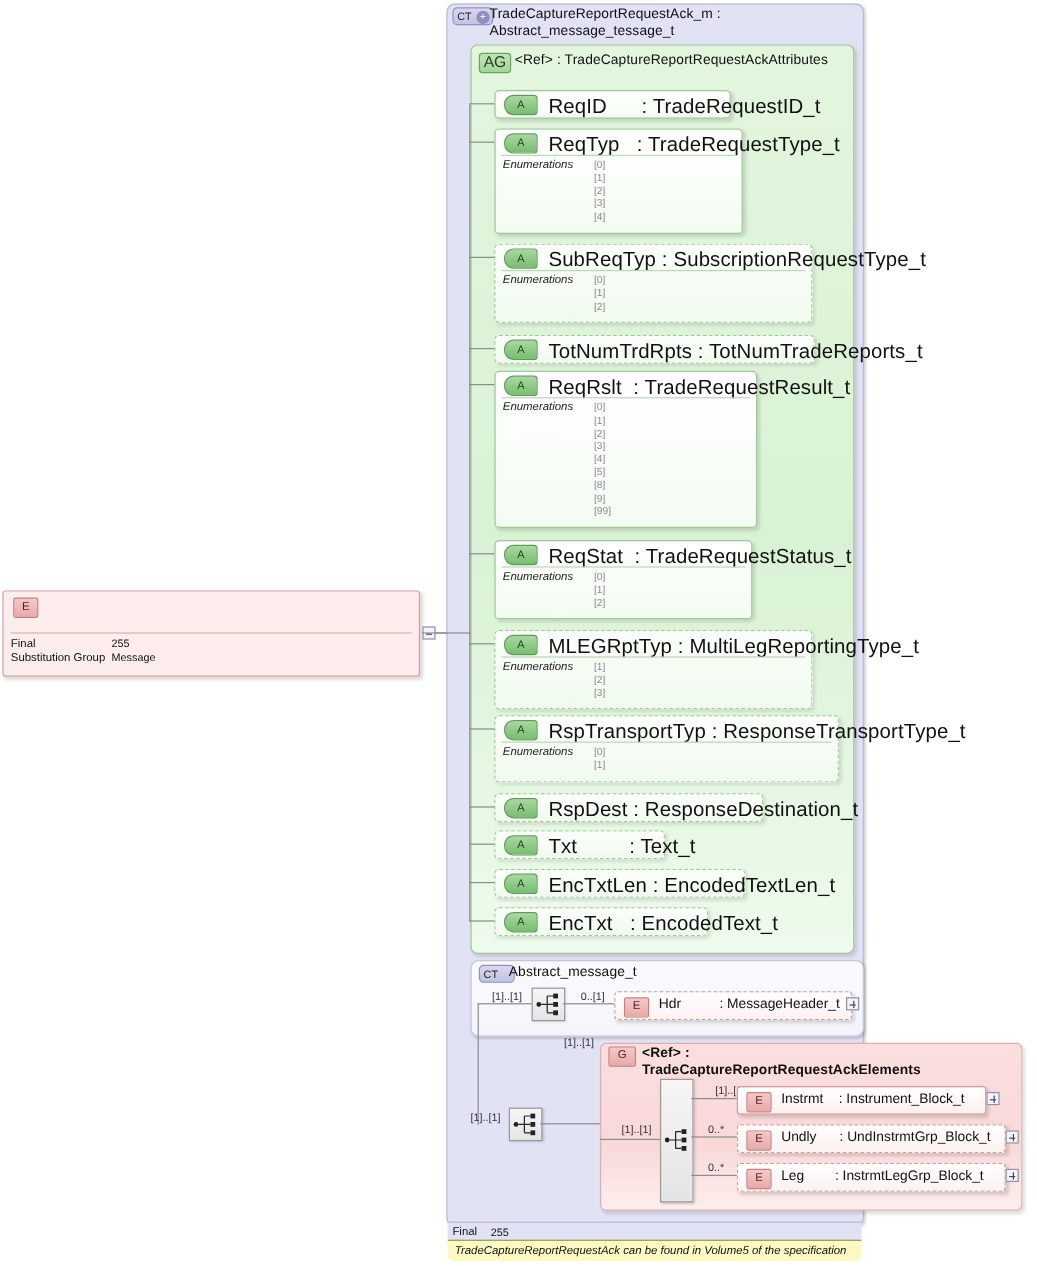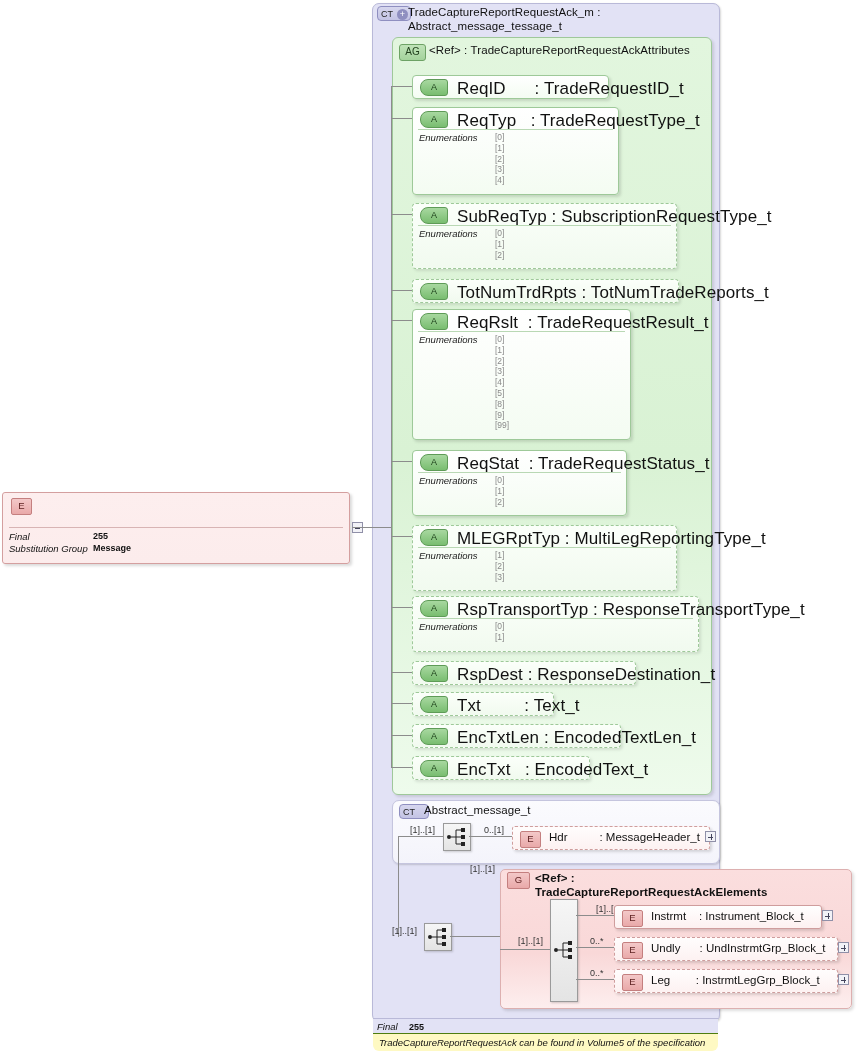--- a/index.html
+++ b/index.html
@@ -101,22 +101,22 @@
     background:linear-gradient(180deg,#fdeeee 0%,#fcecec 100%);
     box-shadow:2px 2px 3px rgba(0,0,0,.15);
   }
   .root-elem .sep{
     position:absolute;left:6px;right:6px;top:34px;height:0;border-top:1px solid #d8b4b4;
   }
   .root-elem .nm{
     position:absolute;left:32px;top:4px;right:6px;
     font-size:11.5px;color:#111;line-height:13.5px;
   }
-  .prop-k{position:absolute;font-size:9.5px;font-style:italic;color:#111;}
-  .prop-v{position:absolute;font-size:9px;color:#111;font-weight:bold;}
+  .prop-k{position:absolute;font-size:9.5px;color:#111;}
+  .prop-v{position:absolute;font-size:9px;color:#111;font-weight:normal;}
 
   
   .grp-box{
     position:absolute;
     background:linear-gradient(180deg,#fbdede 0%,#f9d8d8 60%,#fdeeee 100%);
     border:1px solid #ddb0b0;
     border-radius:5px;
     box-shadow:2px 2px 3px rgba(0,0,0,.13);
   }
   .icon-g{
@@ -136,21 +136,21 @@
   }
   .icon-ct.plus{width:34px;}
   .icon-ct .pl{
     position:absolute;right:2px;top:1.5px;width:11px;height:11px;border-radius:50%;
     background:#8f8fc0;color:#fff;font-size:9px;line-height:10px;text-align:center;
   }
   .icon-ag{
     position:absolute;width:25px;height:15px;
     background:linear-gradient(180deg,#bfe3b8 0%,#a4d39c 100%);
     border:1px solid #6da265;border-radius:3px;
-    font-size:10px;color:#1e3d1a;line-height:14px;text-align:center;
+    font-size:13px;color:#1e3d1a;line-height:14px;text-align:center;
   }
 
   
   .seq{
     position:absolute;
     background:linear-gradient(180deg,#f6f6f6 0%,#e4e4e4 100%);
     border:1px solid #9a9a9a;
     box-shadow:1px 1px 2px rgba(0,0,0,.18);
   }
   

